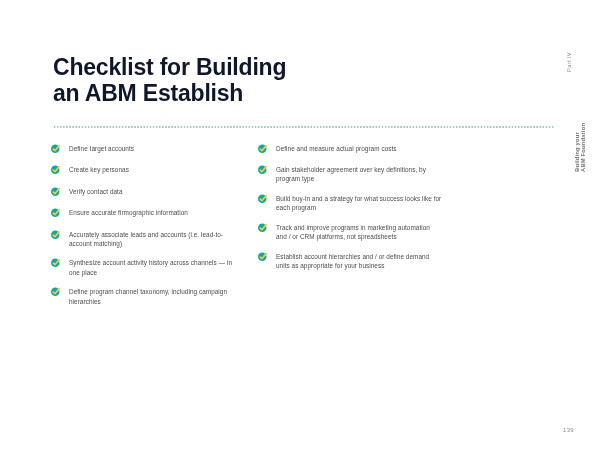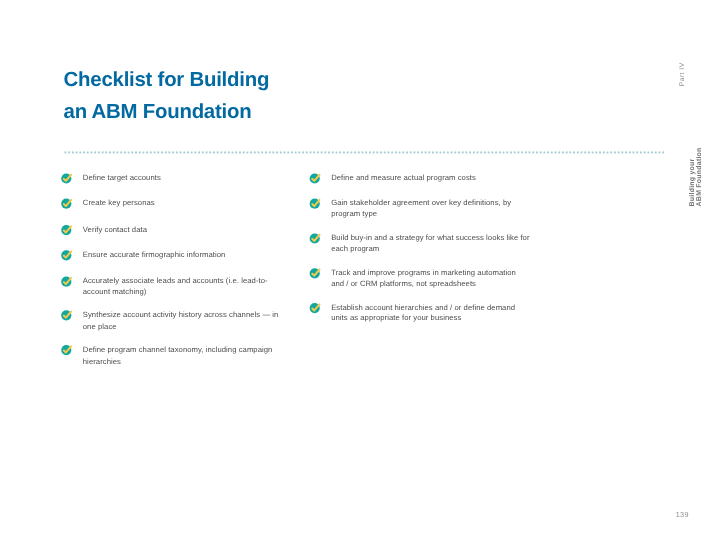--- a/index.html
+++ b/index.html
@@ -23,22 +23,22 @@
   }
 
   
   .title-block {
     position: absolute;
     left: 53px;
     top: 54px;
     width: 300px;
   }
   .title-line {
-    color: #0369a1;
-    font-size: 17px;
+    color: #0f172a;
+    font-size: 23px;
     font-weight: bold;
     line-height: 26px;
     letter-spacing: -0.2px;
     white-space: nowrap;
   }
 
   
   .dotted-rule {
     position: absolute;
     left: 53px;
@@ -136,21 +136,21 @@
     letter-spacing: 0.3px;
   }
 </style>
 </head>
 <body>
 
 <div class="page">
 
   <div class="title-block">
     <div class="title-line">Checklist for Building</div>
-    <div class="title-line">an ABM Foundation</div>
+    <div class="title-line">an ABM Establish</div>
   </div>
 
   <div class="dotted-rule"></div>
 
   <div class="columns">
 
     <div class="col col-left">
 
       <div class="check-item">
         <span class="check-icon">

